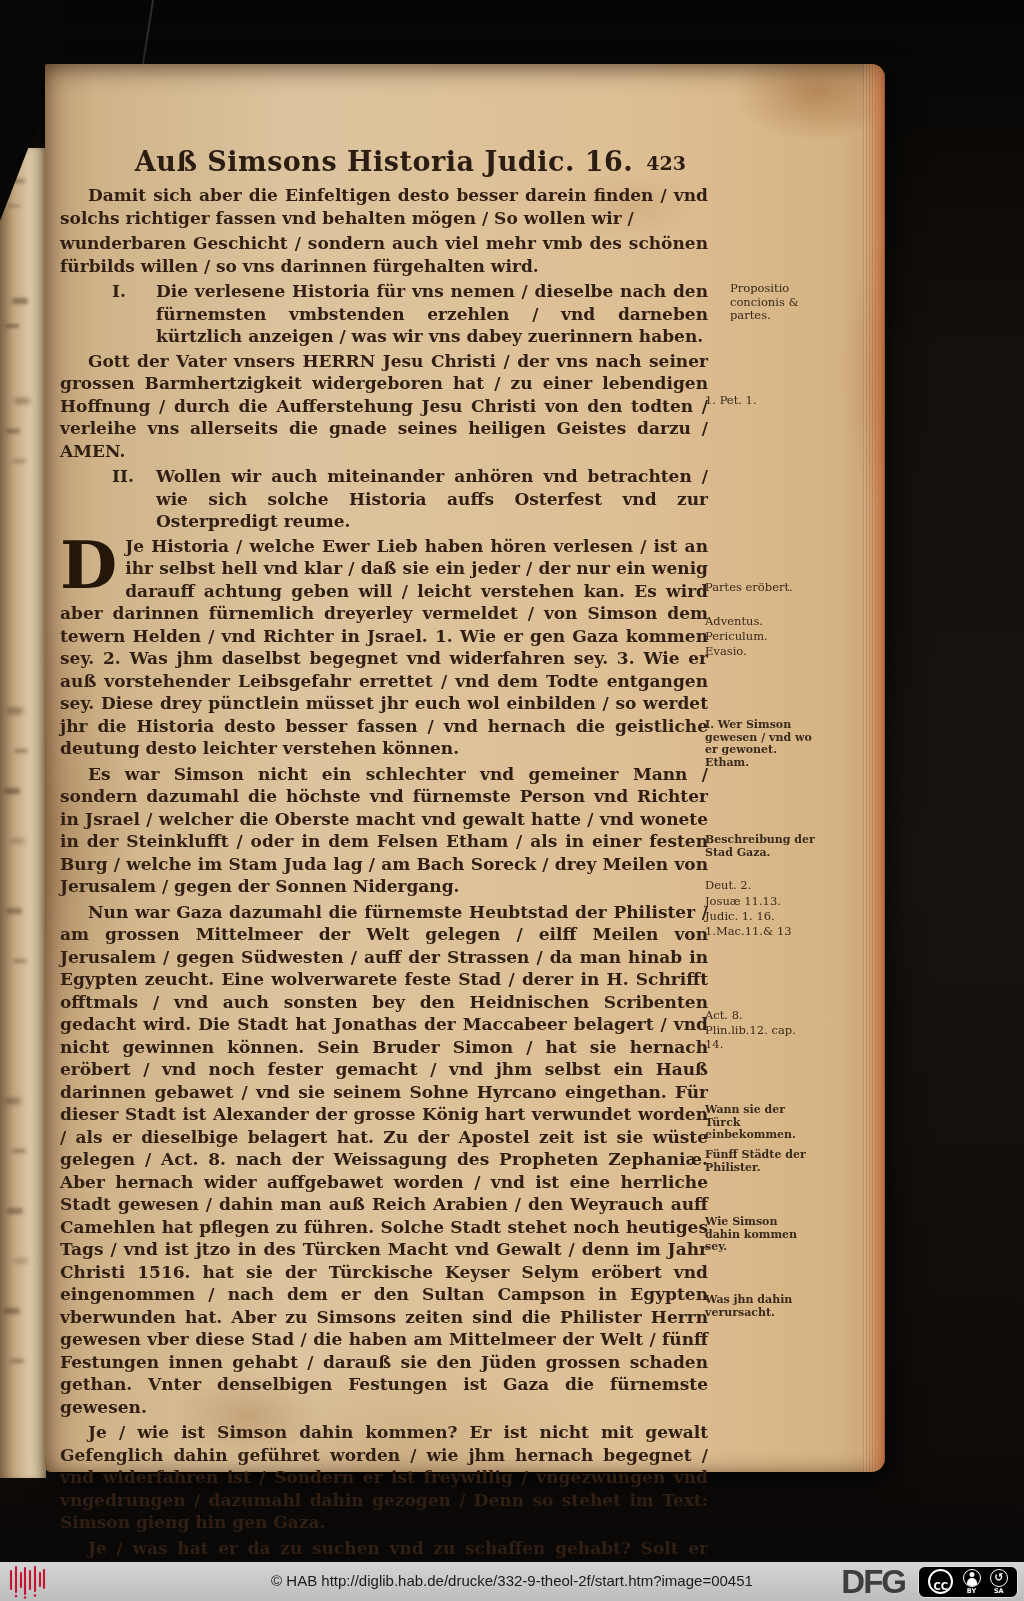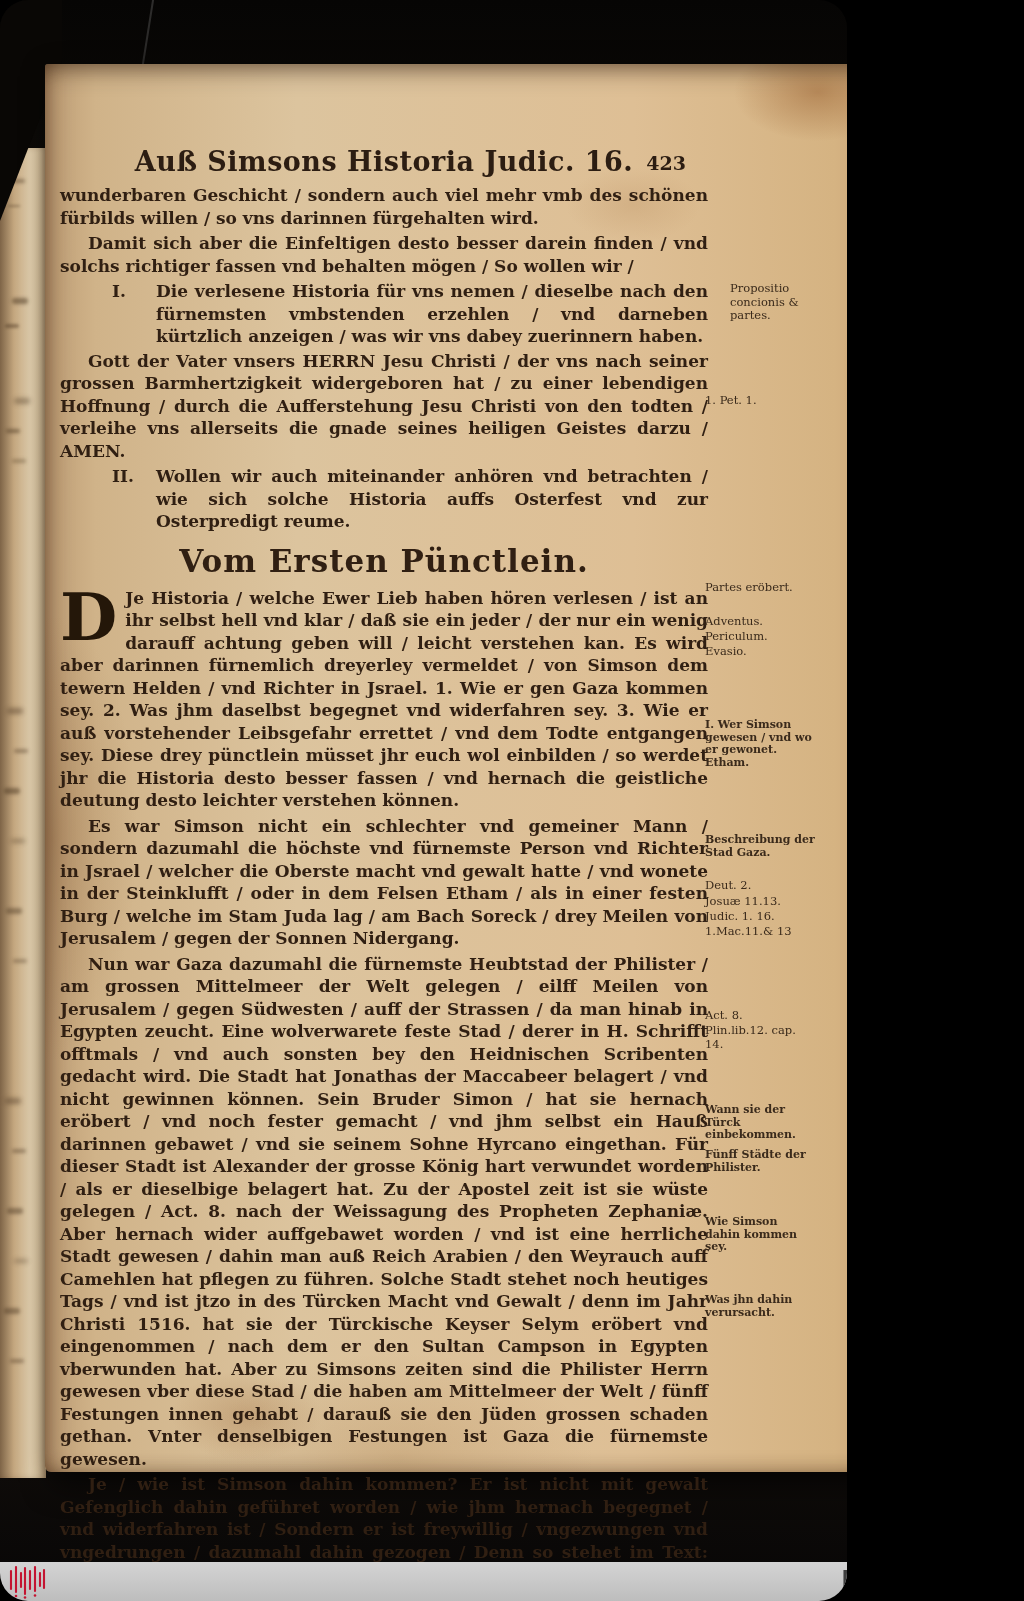--- a/index.html
+++ b/index.html
@@ -1,18 +1,18 @@
 <!DOCTYPE html>
 <html><head>
 <meta charset="utf-8">
 <style>
   html,body{margin:0;padding:0;background:#000;}
-  .screen{position:relative;width:847px;height:1601px;overflow:hidden;
+  .screen{position:relative;width:1024px;height:1601px;overflow:hidden;
     background:linear-gradient(180deg,#060504 0%,#14100c 22%,#181310 55%,#0e0b09 92%,#070606 100%);
-    font-family:"DejaVu Serif",serif;border-radius:28px;}
+    font-family:"DejaVu Serif",serif;}
   
   .photo{position:absolute;inset:0;}
   .left-edge{position:absolute;left:0;top:148px;width:46px;height:1330px;
     background:linear-gradient(90deg,#7e6447 0%,#c3a67e 30%,#e0cdac 65%,#d6bf98 100%);
     box-shadow:inset -6px 0 8px -4px rgba(60,35,15,.55);}
   .smudges{position:absolute;left:2px;top:0;width:16px;height:6px;border-radius:3px;filter:blur(1.2px);
     box-shadow:8px 30px 3px -1px rgba(75,55,35,.45),4px 55px 2px -2px rgba(75,55,35,.4),
       10px 150px 3px 0 rgba(70,50,30,.5),2px 175px 2px -1px rgba(70,50,30,.45),
       12px 250px 4px 0 rgba(70,50,30,.4),3px 280px 3px -1px rgba(70,50,30,.5),
       9px 310px 3px -1px rgba(80,60,35,.35),5px 560px 4px 0 rgba(70,50,30,.45),
@@ -103,26 +103,25 @@
 
     <div class="page">
       <div class="fore-edge"></div>
 
       <div class="page-header">
         <span class="running-title">Auß Simsons Historia Judic. 16.</span>
         <span class="page-number">423</span>
       </div>
 
       <div class="text-col">
-        <p class="para continuation">wunderbaren Geschicht / sondern auch viel mehr vmb des schönen fürbilds willen / so vns darinnen fürgehalten wird.</p>
-          <p class="para indent">Damit sich aber die Einfeltigen desto besser darein finden / vnd solchs richtiger fassen vnd behalten mögen / So wollen wir /</p>
+        <p class="para indent">Damit sich aber die Einfeltigen desto besser darein finden / vnd solchs richtiger fassen vnd behalten mögen / So wollen wir /</p>
+          <p class="para continuation">wunderbaren Geschicht / sondern auch viel mehr vmb des schönen fürbilds willen / so vns darinnen fürgehalten wird.</p>
           <p class="para list"><span class="item-label">I.</span>Die verlesene Historia für vns nemen / dieselbe nach den fürnemsten vmbstenden erzehlen / vnd darneben kürtzlich anzeigen / was wir vns dabey zuerinnern haben.</p>
           <p class="para indent">Gott der Vater vnsers HERRN Jesu Christi / der vns nach seiner grossen Barmhertzigkeit widergeboren hat / zu einer lebendigen Hoffnung / durch die Aufferstehung Jesu Christi von den todten / verleihe vns allerseits die gnade seines heiligen Geistes darzu / AMEN.</p>
           <p class="para list"><span class="item-label">II.</span>Wollen wir auch miteinander anhören vnd betrachten / wie sich solche Historia auffs Osterfest vnd zur Osterpredigt reume.</p>
-          <h2 class="para heading">Vom Ersten Pünctlein.</h2>
           <p class="para dropcap"><span class="dropcap-initial">D</span>Je Historia / welche Ewer Lieb haben hören verlesen / ist an ihr selbst hell vnd klar / daß sie ein jeder / der nur ein wenig darauff achtung geben will / leicht verstehen kan. Es wird aber darinnen fürnemlich dreyerley vermeldet / von Simson dem tewern Helden / vnd Richter in Jsrael. 1. Wie er gen Gaza kommen sey. 2. Was jhm daselbst begegnet vnd widerfahren sey. 3. Wie er auß vorstehender Leibsgefahr errettet / vnd dem Todte entgangen sey. Diese drey pünctlein müsset jhr euch wol einbilden / so werdet jhr die Historia desto besser fassen / vnd hernach die geistliche deutung desto leichter verstehen können.</p>
           <p class="para indent">Es war Simson nicht ein schlechter vnd gemeiner Mann / sondern dazumahl die höchste vnd fürnemste Person vnd Richter in Jsrael / welcher die Oberste macht vnd gewalt hatte / vnd wonete in der Steinklufft / oder in dem Felsen Etham / als in einer festen Burg / welche im Stam Juda lag / am Bach Soreck / drey Meilen von Jerusalem / gegen der Sonnen Nidergang.</p>
           <p class="para indent">Nun war Gaza dazumahl die fürnemste Heubtstad der Philister / am grossen Mittelmeer der Welt gelegen / eilff Meilen von Jerusalem / gegen Südwesten / auff der Strassen / da man hinab in Egypten zeucht. Eine wolverwarete feste Stad / derer in H. Schrifft offtmals / vnd auch sonsten bey den Heidnischen Scribenten gedacht wird. Die Stadt hat Jonathas der Maccabeer belagert / vnd nicht gewinnen können. Sein Bruder Simon / hat sie hernach eröbert / vnd noch fester gemacht / vnd jhm selbst ein Hauß darinnen gebawet / vnd sie seinem Sohne Hyrcano eingethan. Für dieser Stadt ist Alexander der grosse König hart verwundet worden / als er dieselbige belagert hat. Zu der Apostel zeit ist sie wüste gelegen / Act. 8. nach der Weissagung des Propheten Zephaniæ. Aber hernach wider auffgebawet worden / vnd ist eine herrliche Stadt gewesen / dahin man auß Reich Arabien / den Weyrauch auff Camehlen hat pflegen zu führen. Solche Stadt stehet noch heutiges Tags / vnd ist jtzo in des Türcken Macht vnd Gewalt / denn im Jahr Christi 1516. hat sie der Türckische Keyser Selym eröbert vnd eingenommen / nach dem er den Sultan Campson in Egypten vberwunden hat. Aber zu Simsons zeiten sind die Philister Herrn gewesen vber diese Stad / die haben am Mittelmeer der Welt / fünff Festungen innen gehabt / darauß sie den Jüden grossen schaden gethan. Vnter denselbigen Festungen ist Gaza die fürnemste gewesen.</p>
           <p class="para indent">Je / wie ist Simson dahin kommen? Er ist nicht mit gewalt Gefenglich dahin geführet worden / wie jhm hernach begegnet / vnd widerfahren ist / Sondern er ist freywillig / vngezwungen vnd vngedrungen / dazumahl dahin gezogen / Denn so stehet im Text: Simson gieng hin gen Gaza.</p>
           <p class="para indent">Je / was hat er da zu suchen vnd zu schaffen gehabt? Solt er nicht billich im Lande blieben seyn / vnd seines befohlenen Ampts mit vleiß abgewartet haben? Was hat er</p>
       </div>
 
       <div class="margin-col">
           <div class="mnote latin" style="top: 218px; margin-left: 25px;">Propositio concionis &amp; partes.</div>
           <div class="mnote latin" style="top: 330px;">1. Pet. 1.</div>
@@ -158,20 +157,21 @@
         <path d="M33 9 L33 22"></path>
         <path d="M37 6 L37 24"></path>
       </g>
       <g fill="#c41431">
         <circle cx="9" cy="32" r="1.3"></circle>
         <circle cx="18" cy="33.5" r="1.3"></circle>
         <circle cx="28" cy="31.5" r="1.3"></circle>
       </g>
     </svg>
 
+    <div class="footer-text">© HAB http://diglib.hab.de/drucke/332-9-theol-2f/start.htm?image=00451</div>
 
     <div class="footer-right">
       <span class="dfg-logo">DFG</span>
       <div class="cc-badge">
         <span class="cc-circle">
             <i>CC</i>
           </span>
         <span class="cc-item">
           <span class="by-circle">
             <span class="by-head"></span>

